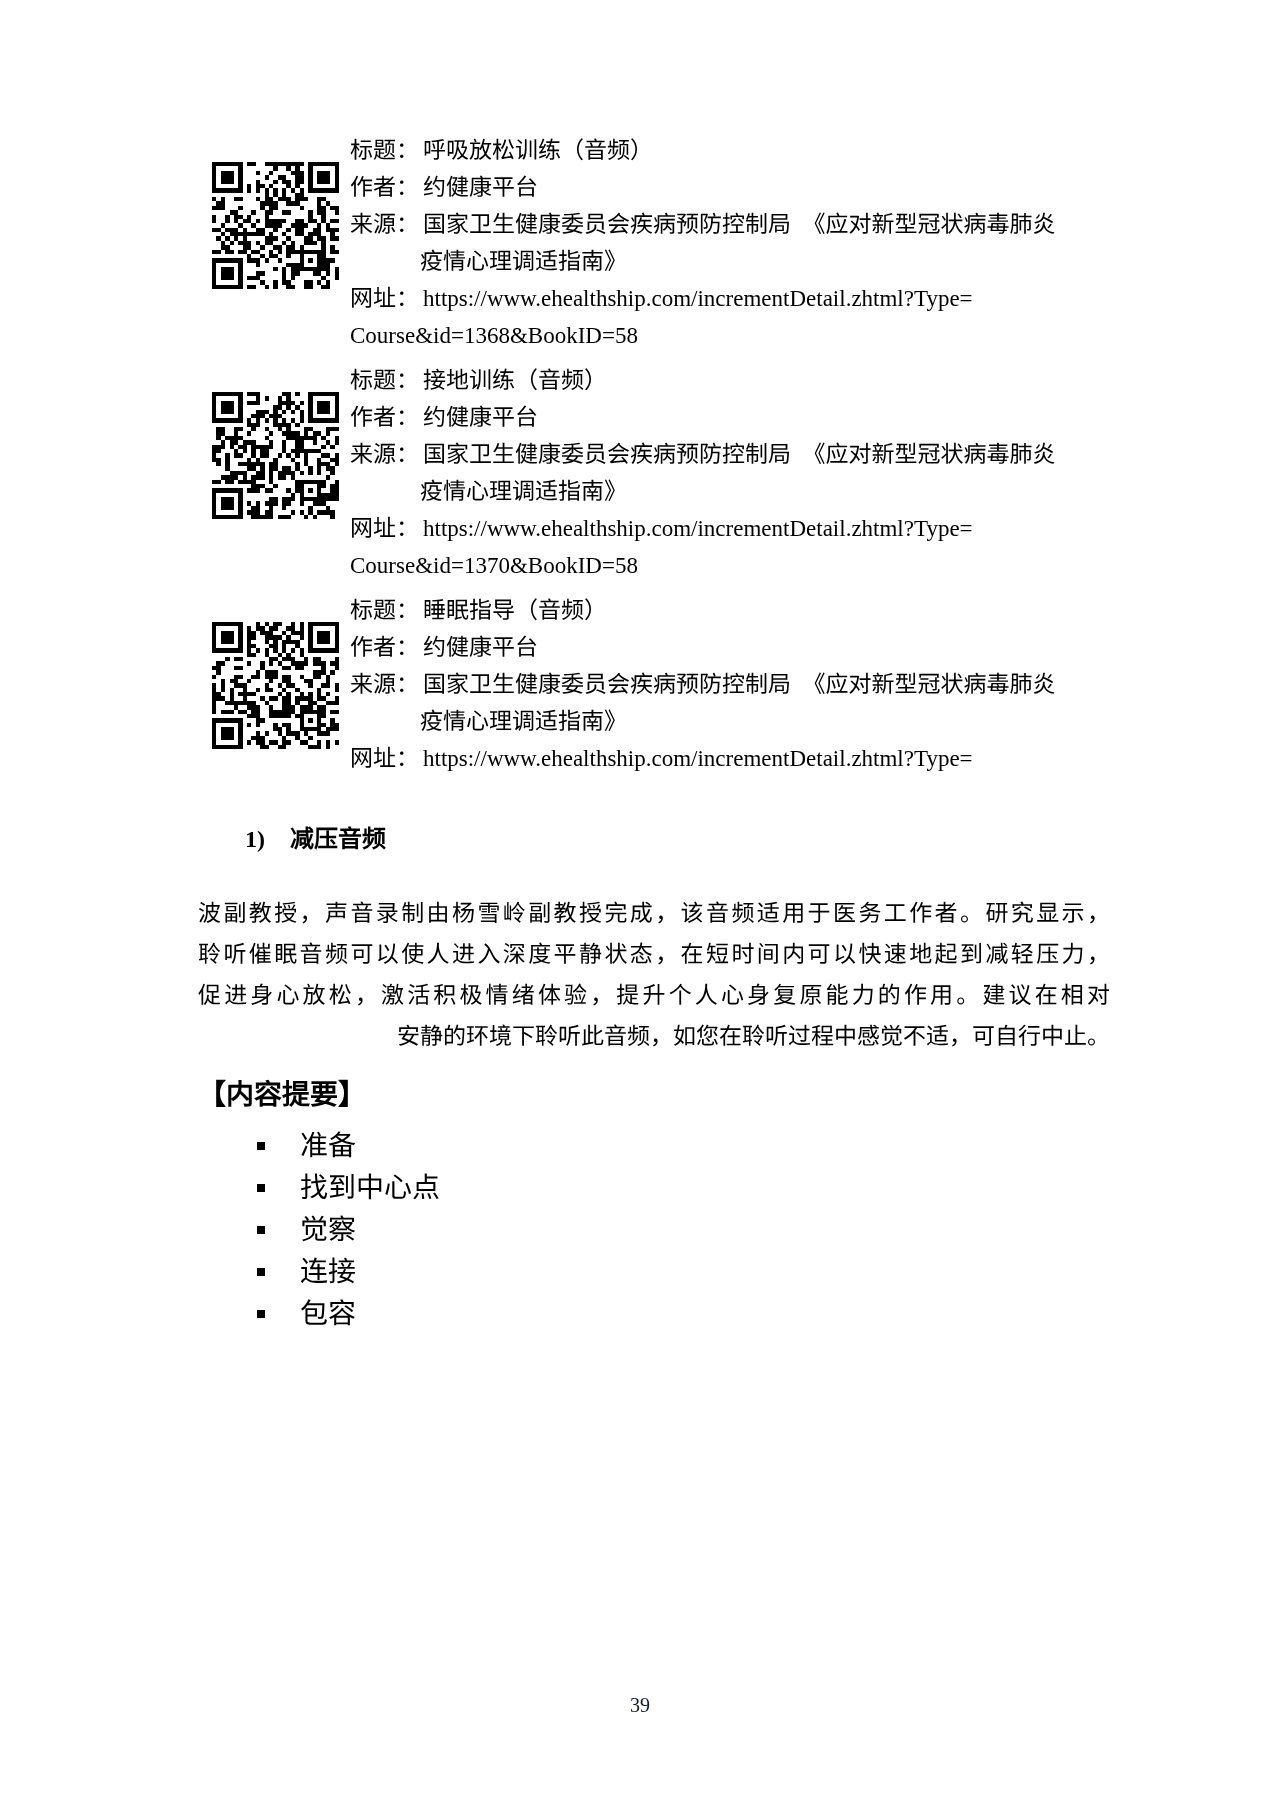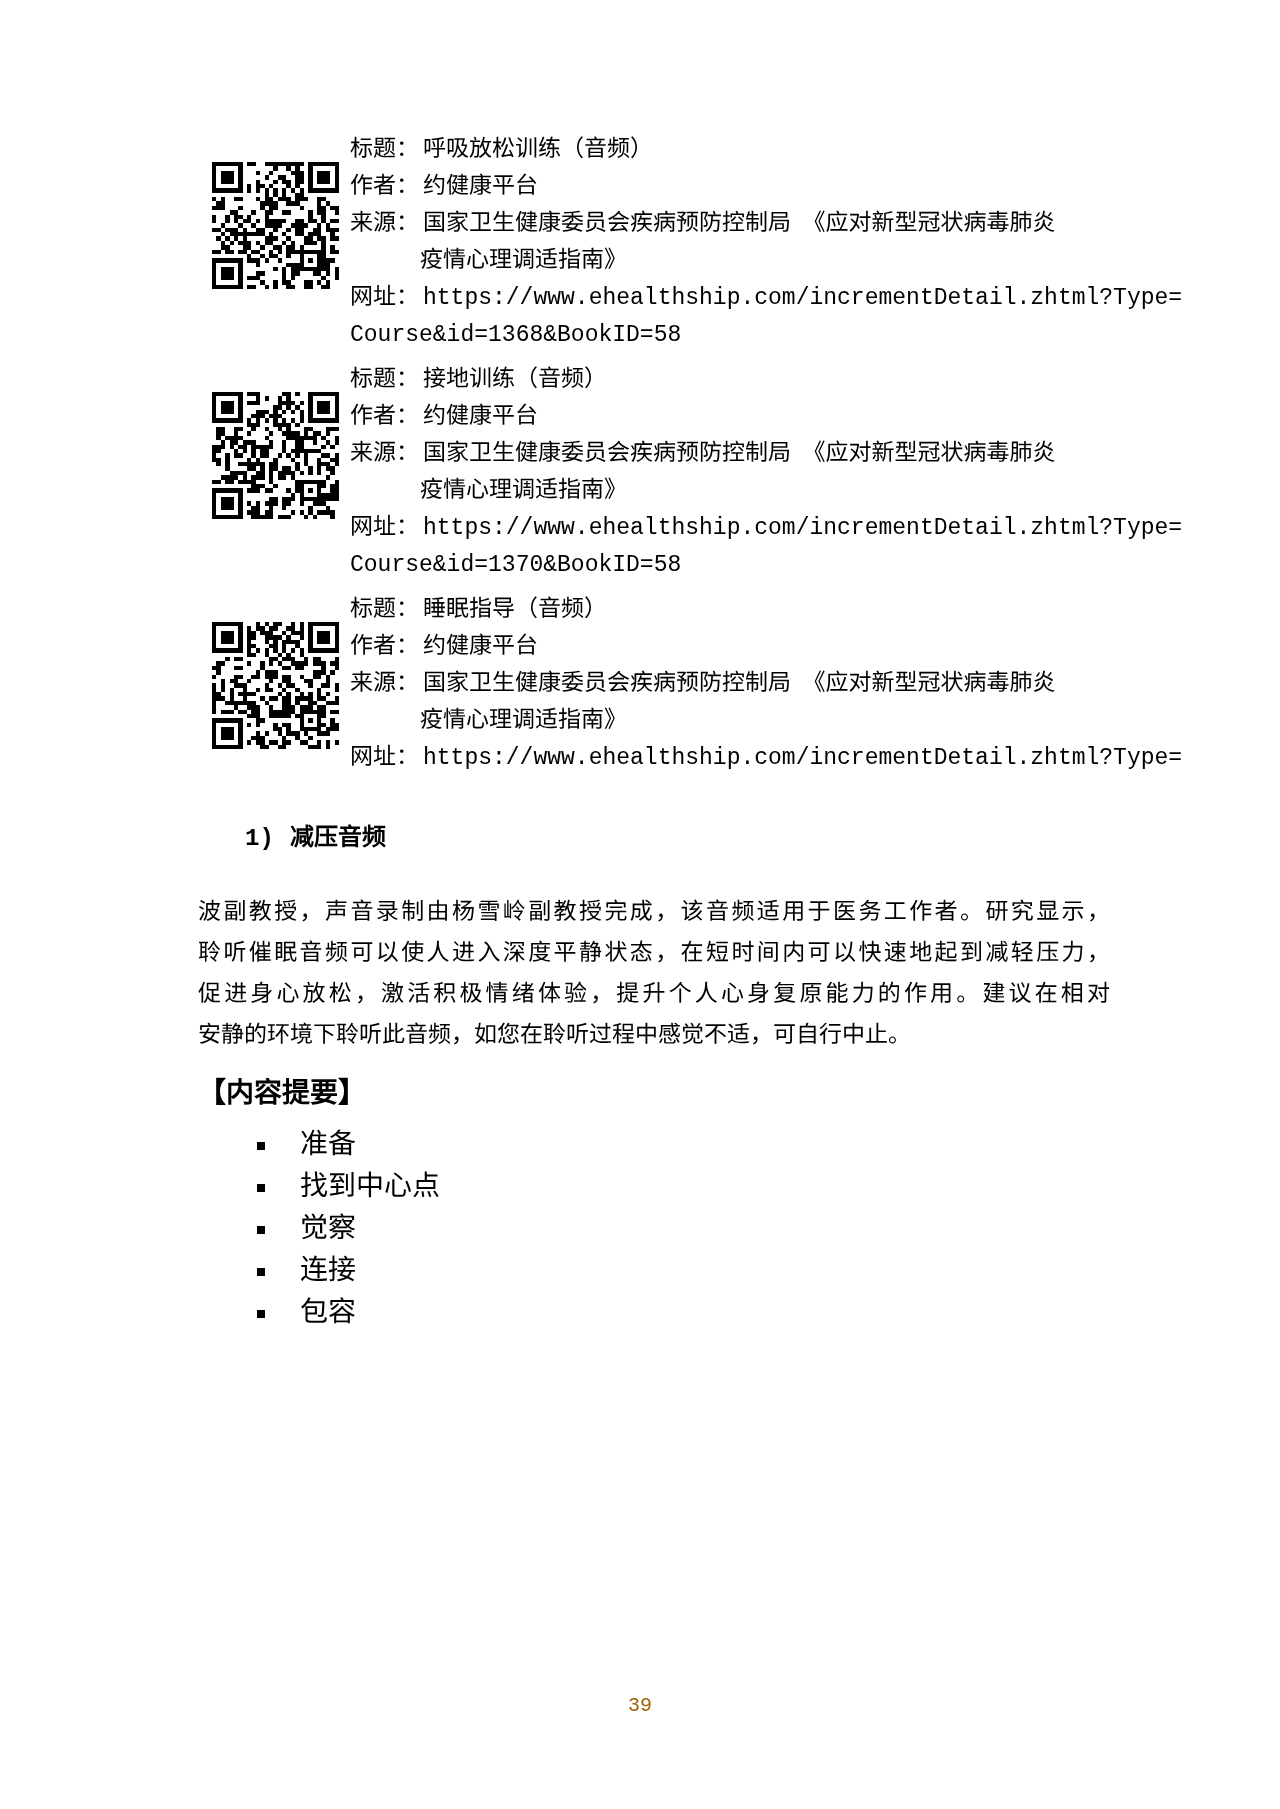--- a/index.html
+++ b/index.html
@@ -1,20 +1,20 @@
 <!DOCTYPE html>
 <html lang="zh-CN"><head>
 <meta charset="utf-8">
 <style>
   html,body{margin:0;padding:0;background:#ffffff;}
   .page{
     position:relative;
     width:1280px;height:1809px;
     background:#ffffff;color:#000;
-    font-family:Liberation Mono, monospace;
+    font-family:Liberation Serif, serif;
     overflow:hidden;
   }
   .content{position:absolute;left:198px;top:132px;width:912px;}
 
   
   .resource{display:flex;align-items:flex-start;margin-bottom:8px;}
   .qr-col{flex:none;width:127px;margin-left:14px;margin-top:30px;}
   .qr-col svg{display:block;width:127px;height:127px;}
   .fields{margin-left:11px;font-size:23px;line-height:37px;white-space:nowrap;}
   .f-line{height:37px;}
@@ -22,34 +22,34 @@
   .src2{padding-left:70px;}
 
   
   .sec,.sub{font-weight:bold;margin:0;white-space:nowrap;}
   .sec{margin-top:146px;margin-left:47px;font-size:25px;line-height:33px;}
   .sub{margin-top:46px;margin-left:47px;font-size:24px;line-height:32px;}
   .num{display:inline-block;min-width:45px;}
 
   
   .para{margin-top:38px;font-size:23px;}
-  .pl{line-height:41px;height:41px;}
+  .pl{line-height:41px;height:41px;text-align:right;}
   .just{text-align:justify;text-align-last:justify;text-justify:inter-character;}
   .indent{text-indent:46px;}
 
   
   .sumh{margin-top:22px;font-size:28px;font-weight:bold;line-height:32px;}
   .blist{list-style:none;margin:14px 0 0 0;padding:0;}
   .blist li{position:relative;padding-left:102px;font-size:28px;line-height:42px;height:42px;}
   .sq{position:absolute;left:59px;top:17px;width:8px;height:8px;background:#000;}
 
   
   .pageno{
     position:absolute;top:1694px;left:0;width:100%;
-    text-align:center;font-size:20px;color:#a16207;
+    text-align:center;font-size:20px;color:#0f172a;
   }
 </style>
 </head>
 <body>
 
 <div class="page">
   <div class="content">
 
     <section class="resource">
       <div class="qr-col">

